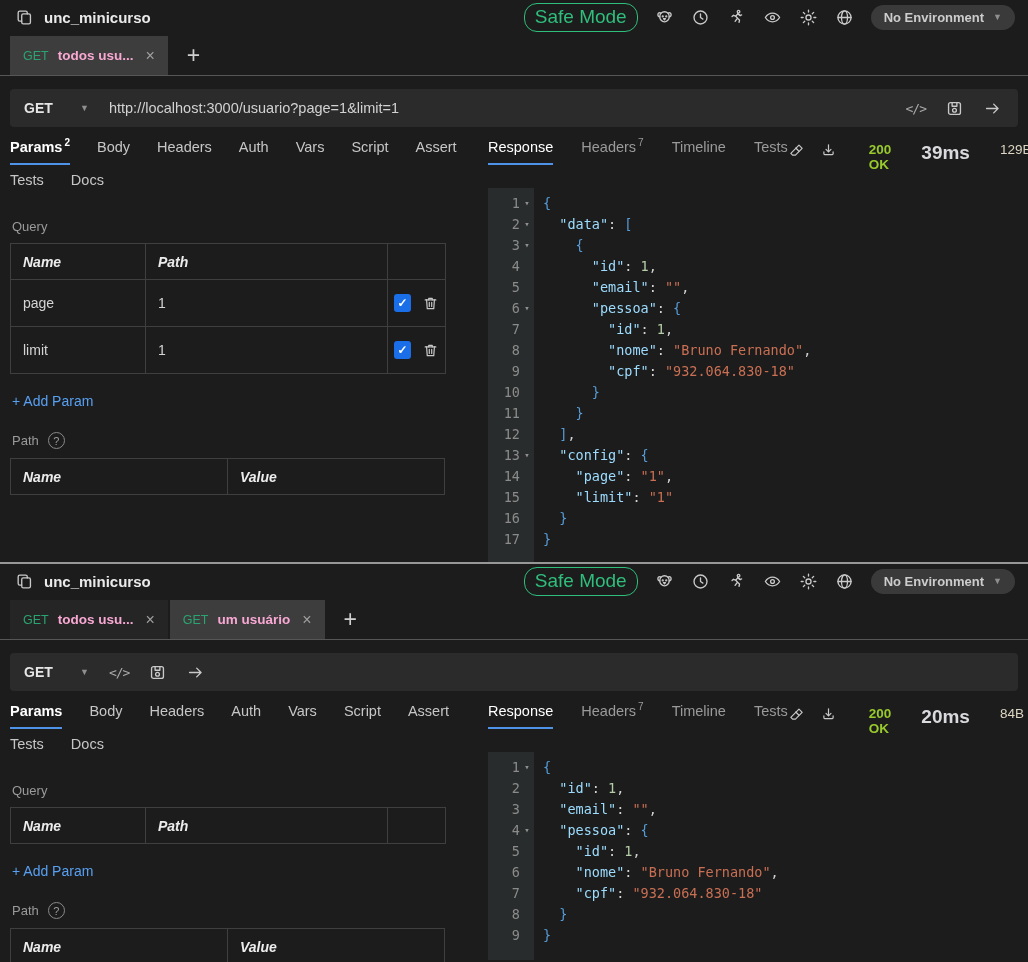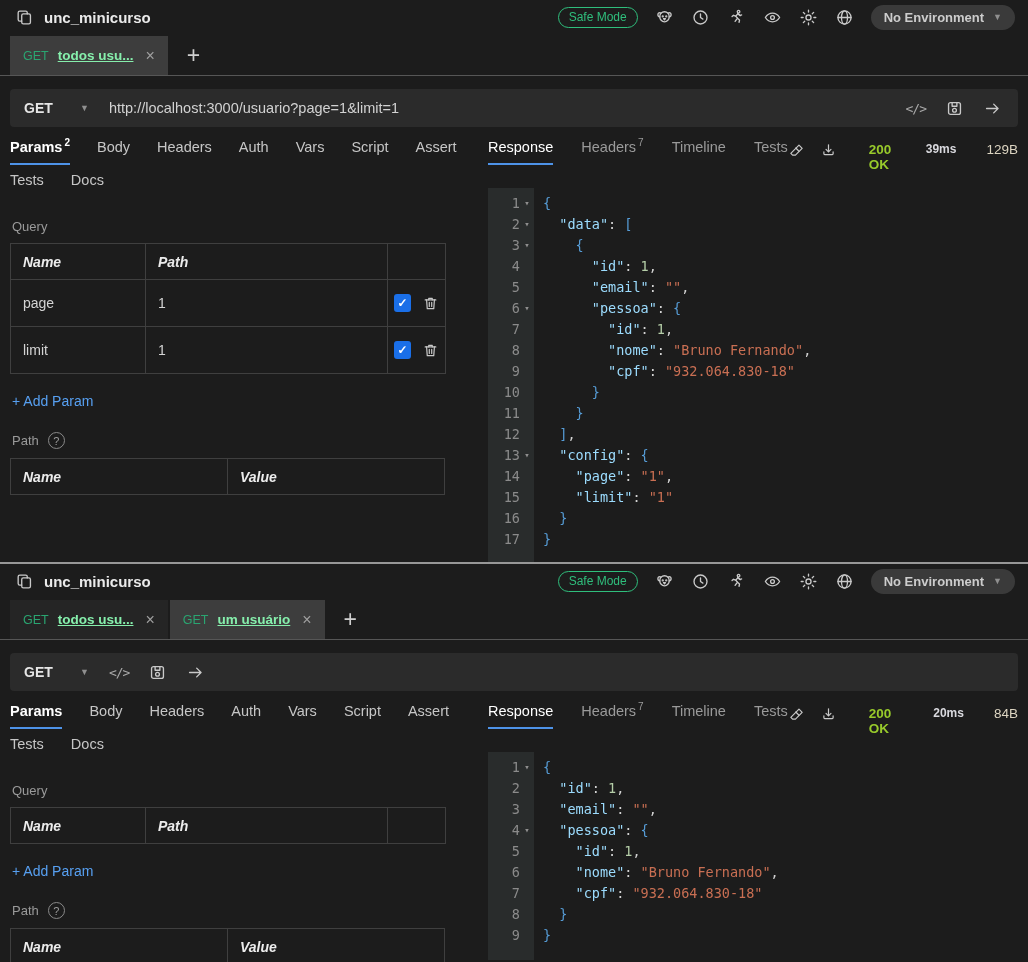--- a/index.html
+++ b/index.html
@@ -28,31 +28,31 @@
   .icon.sm{width:17px;height:17px;}
   .window{width:1028px;background:var(--bg);overflow:hidden;position:relative;}
   #w0{height:562px;}
   #w1{height:400px;border-top:2px solid #979797;}
 
   
   .titlebar{height:34px;display:flex;align-items:center;justify-content:space-between;padding:0 13px 0 15px;}
   .tb-left{display:flex;align-items:center;gap:10px;}
   .tb-title{font-weight:700;font-size:15px;color:#eaeaea;}
   .tb-right{display:flex;align-items:center;gap:17px;}
-  .safe-pill{color:var(--safe);border:1px solid var(--safe);border-radius:13px;padding:2px 10px 3px;font-size:12px;}
+  .safe-pill{color:var(--safe);border:1px solid var(--safe);border-radius:13px;padding:2px 10px 3px;font-size:19px;}
   .icon-btn{color:#c9c9c9;display:flex;align-items:center;}
   .env-pill{background:var(--pill);border-radius:14px;padding:5px 13px;display:flex;align-items:center;gap:9px;color:#cdcdcd;font-size:13px;font-weight:600;}
   .caret{color:#8f8f8f;font-size:9px;line-height:1;}
 
   
   .tabbar{display:flex;align-items:stretch;height:40px;border-bottom:1px solid #565656;padding-left:10px;margin-top:2px;}
   .ftab{display:flex;align-items:center;gap:9px;padding:0 13px;background:var(--tab-inactive);margin-right:2px;font-size:13.5px;}
   .ftab.active{background:var(--tab-active);}
   .ftab-method{color:var(--get);font-size:12.5px;}
-  .ftab-label{color:#86efac;font-weight:600;text-decoration:underline;}
+  .ftab-label{color:#f9a8d4;font-weight:600;}
   .ftab-close{color:#9f9f9f;margin-left:3px;font-size:16px;line-height:1;}
   .newtab{align-self:center;margin-left:17px;color:#cfcfcf;font-size:23px;font-weight:300;line-height:1;}
 
   
   .urlrow{padding:13px 10px 8px;}
   .urlbar{height:38px;background:var(--urlbar);border-radius:4px;display:flex;align-items:center;padding:0 16px 0 14px;}
   .url-method{font-weight:700;font-size:14px;color:#e6e6e6;width:56px;}
   .url-caret{margin-right:20px;}
   .url-text{color:#d2d2d2;font-size:14.5px;flex:1;}
   .url-icons{display:flex;gap:19px;color:#a9a9a9;align-items:center;}
@@ -86,21 +86,21 @@
   .add-param{color:var(--link);font-size:14px;margin:19px 2px 2px;display:inline-block;}
 
   
   .resp-header{display:flex;align-items:flex-start;justify-content:space-between;}
   .resp-tabs{display:flex;gap:28px;}
   .resp-tab{color:var(--muted);font-size:14.5px;padding-bottom:8px;border-bottom:2px solid transparent;}
   .resp-tab.active{color:#fff;border-bottom-color:var(--blue);}
   .resp-meta{display:flex;gap:30px;align-items:flex-start;padding-top:3px;}
   .resp-icons{display:flex;gap:15px;color:#b5b5b5;margin-right:2px;}
   .status-ok{color:var(--status);font-weight:700;font-size:13.5px;}
-  .meta-time{color:#d9d9de;font-weight:700;font-size:12px;}
+  .meta-time{color:#d9d9de;font-weight:700;font-size:19px;}
   .meta-size{color:#ddd5c2;font-weight:400;font-size:13.5px;}
 
   .editor{display:flex;margin-top:16px;font-family:"DejaVu Sans Mono",monospace;font-size:13.5px;line-height:21px;}
   .gutter{background:var(--gutter);padding:5px 0 14px;flex-shrink:0;}
   .gut-line{display:flex;width:46px;}
   .gut-num{flex:1;text-align:right;color:var(--gutter-text);}
   .gut-fold{width:14px;text-align:center;color:#8f8f8f;font-size:9px;line-height:21px;}
   .codepane{padding:5px 0 5px 9px;white-space:pre;}
   .tk-p{color:#d4d4d4;} .tk-k{color:#9cdcfe;} .tk-s{color:#c96f53;} .tk-n{color:#b5cea8;} .tk-b{color:#569cd6;}
 </style>

